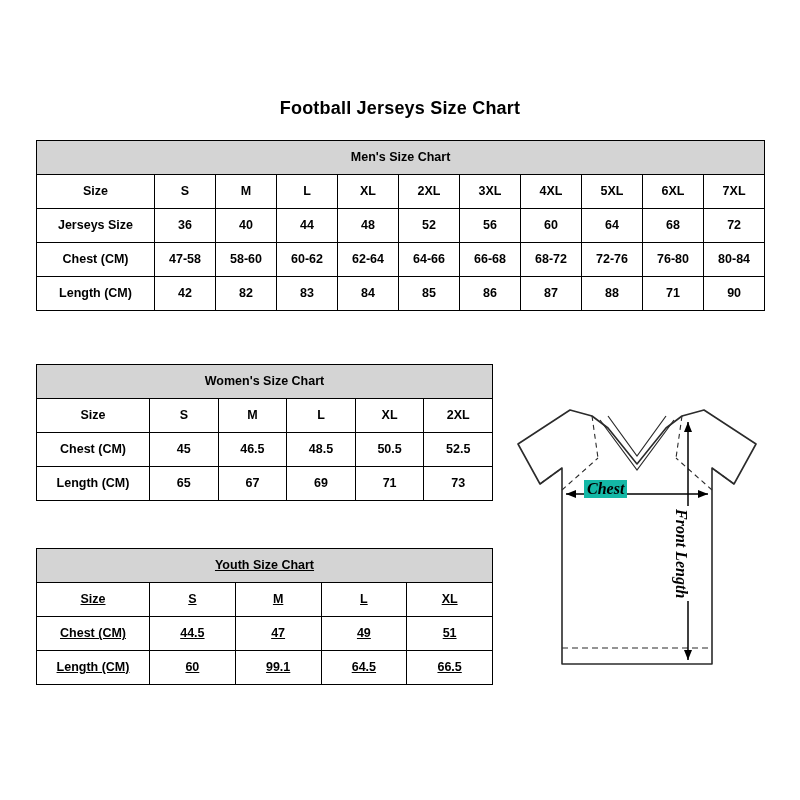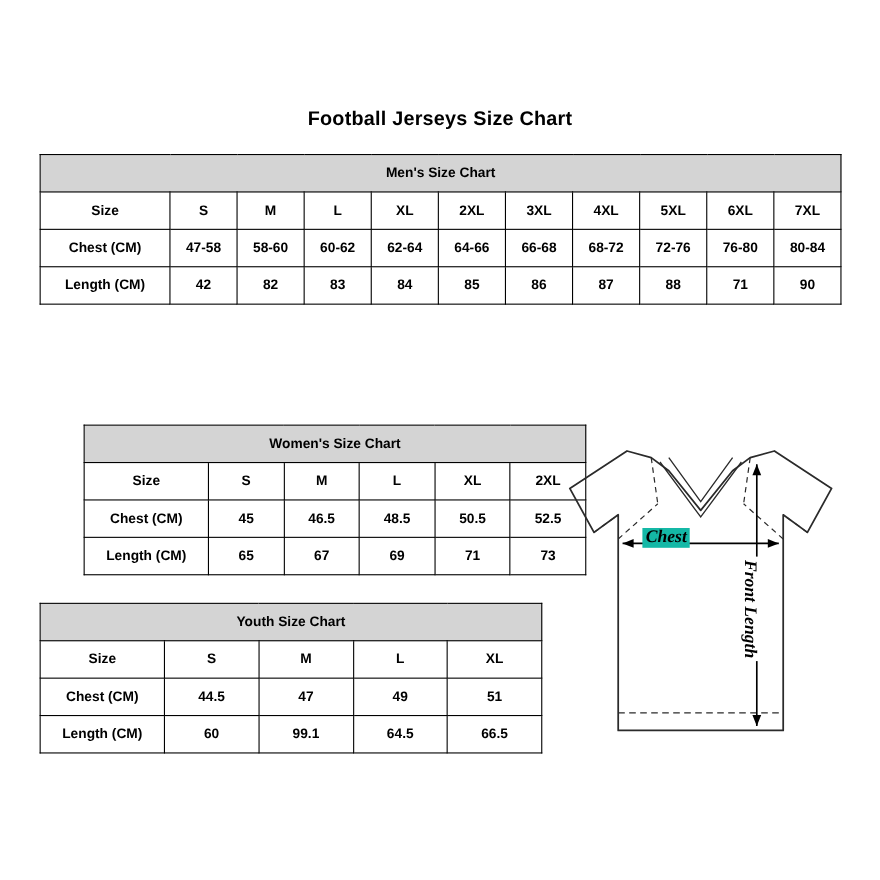--- a/index.html
+++ b/index.html
@@ -59,26 +59,26 @@
     font-size: 12.5px;
     font-weight: bold;
   }
 
   
   #mens-table { left: 36px; top: 140px; width: 728px; }
   #mens-table col.label { width: 118px; }
   #mens-table col.sz { width: 61px; }
 
   
-  #womens-table { left: 36px; top: 386px; width: 456px; margin-left: 40px; }
+  #womens-table { left: 36px; top: 364px; width: 456px; }
   #womens-table col.label { width: 113px; }
   #womens-table col.sz { width: 68.6px; }
 
   
-  #youth-table { left: 36px; top: 548px; width: 456px; }
+  #youth-table { left: 36px; top: 548px; width: 456px; text-decoration: underline; }
   #youth-table col.label { width: 113px; }
   #youth-table col.sz { width: 85.75px; }
 
   
   .diagram {
     position: absolute;
     left: 500px;
     top: 398px;
     width: 278px;
     height: 290px;
@@ -140,20 +140,33 @@
         <td>L</td>
         <td>XL</td>
         <td>2XL</td>
         <td>3XL</td>
         <td>4XL</td>
         <td>5XL</td>
         <td>6XL</td>
         <td>7XL</td>
       </tr>
       <tr>
+        <td class="rowlabel">Jerseys Size</td>
+        <td>36</td>
+        <td>40</td>
+        <td>44</td>
+        <td>48</td>
+        <td>52</td>
+        <td>56</td>
+        <td>60</td>
+        <td>64</td>
+        <td>68</td>
+        <td>72</td>
+      </tr>
+      <tr>
         <td class="rowlabel">Chest (CM)</td>
         <td>47-58</td>
         <td>58-60</td>
         <td>60-62</td>
         <td>62-64</td>
         <td>64-66</td>
         <td>66-68</td>
         <td>68-72</td>
         <td>72-76</td>
         <td>76-80</td>

